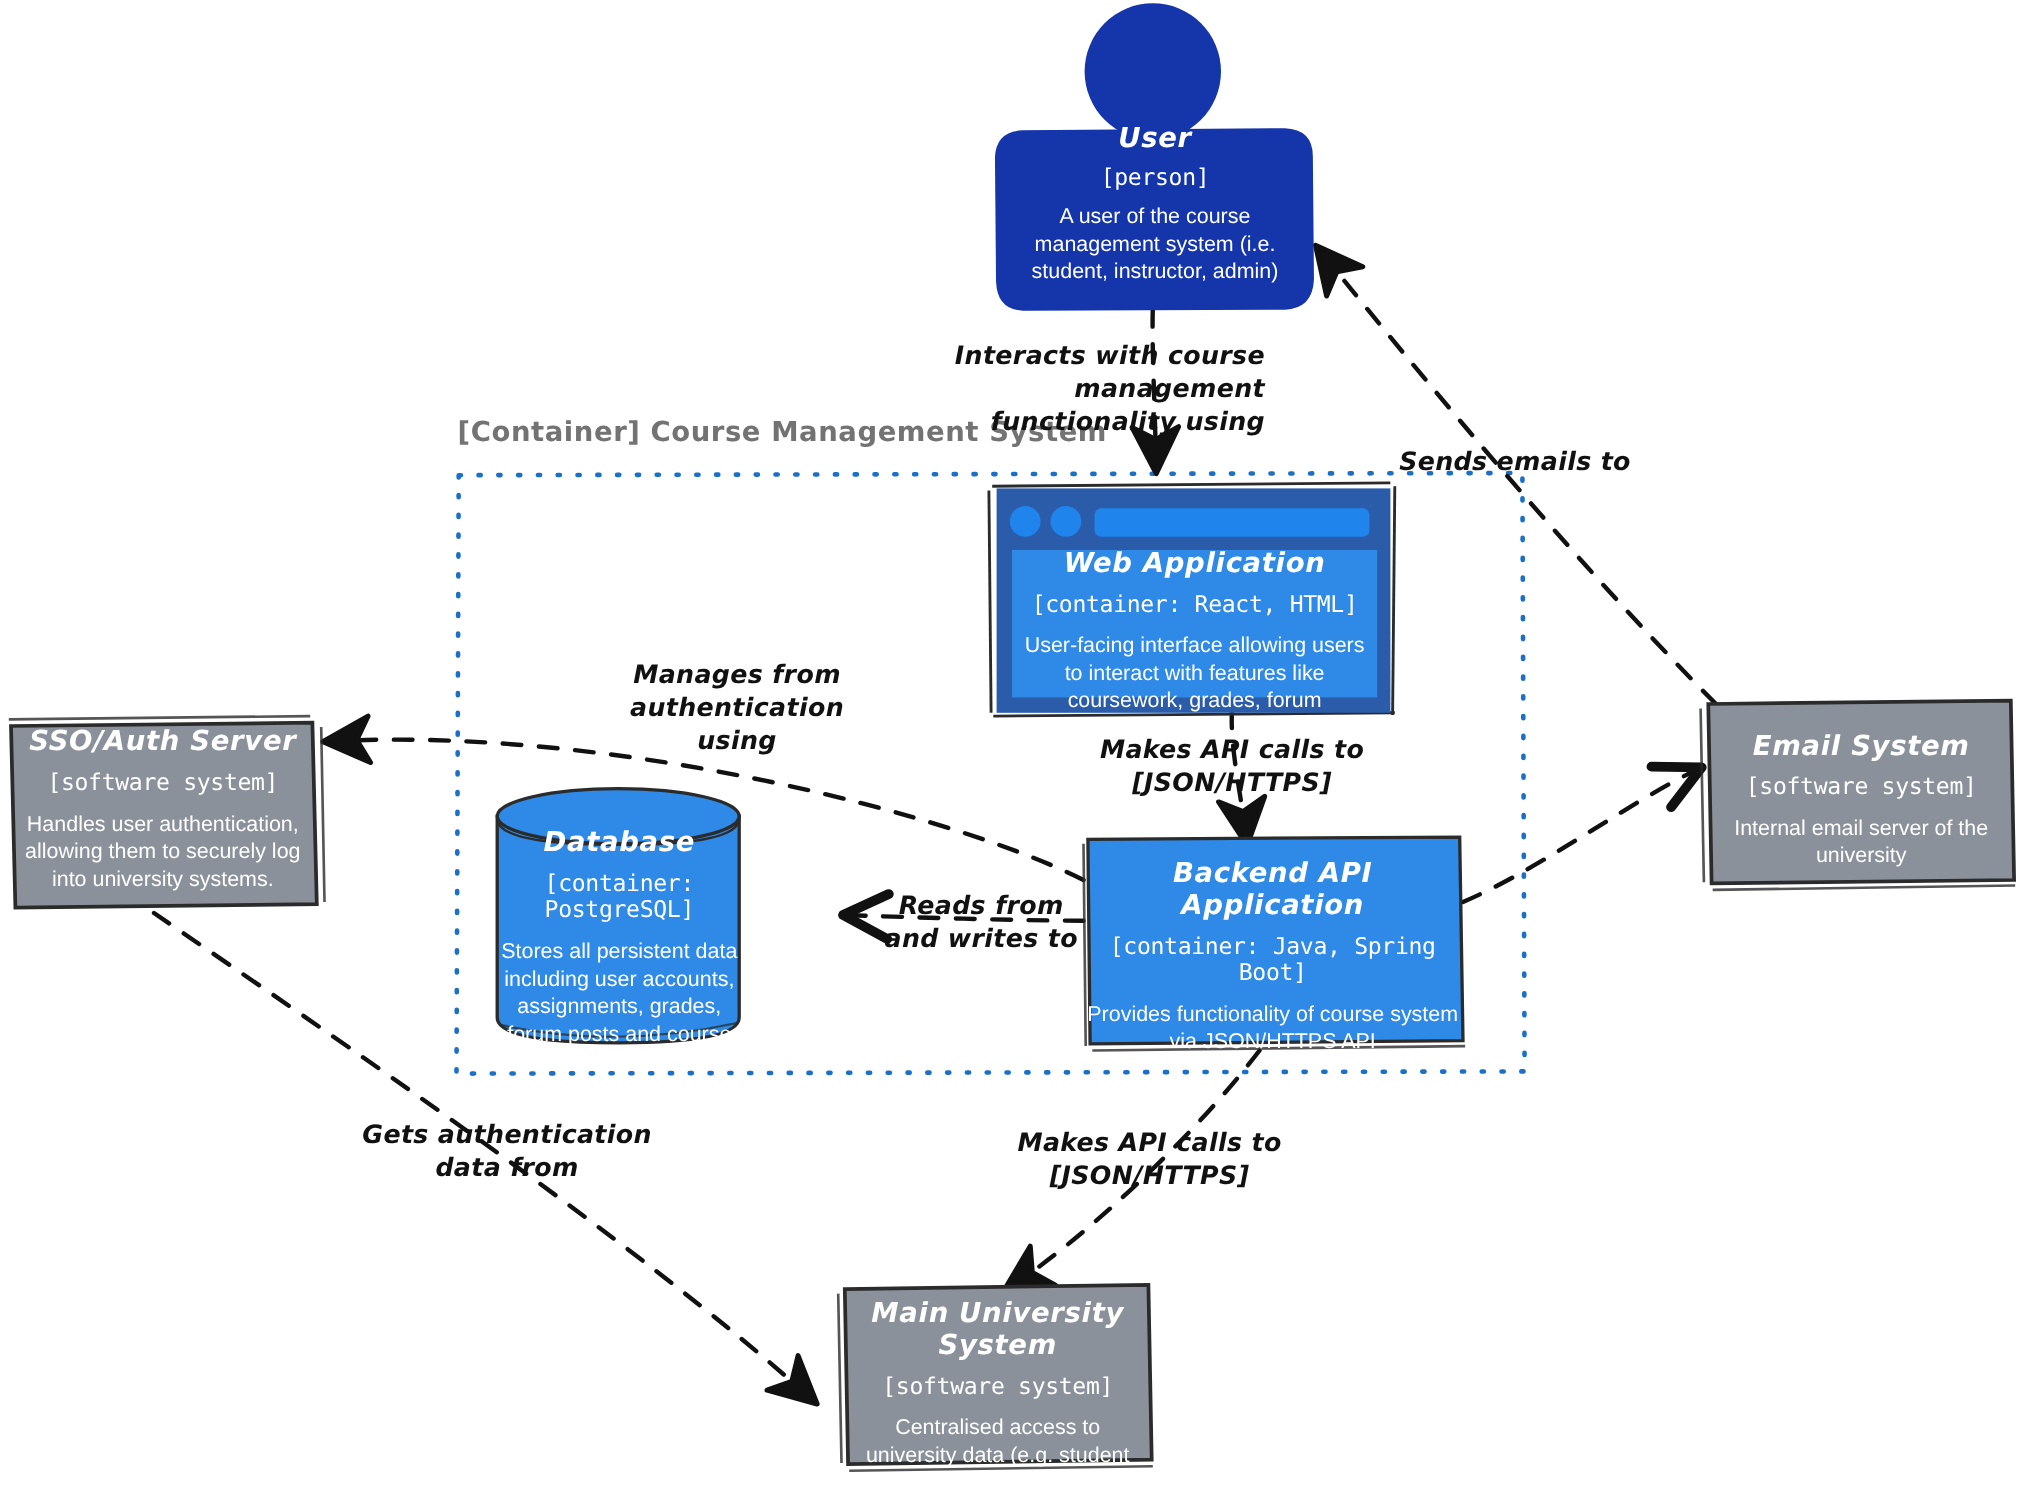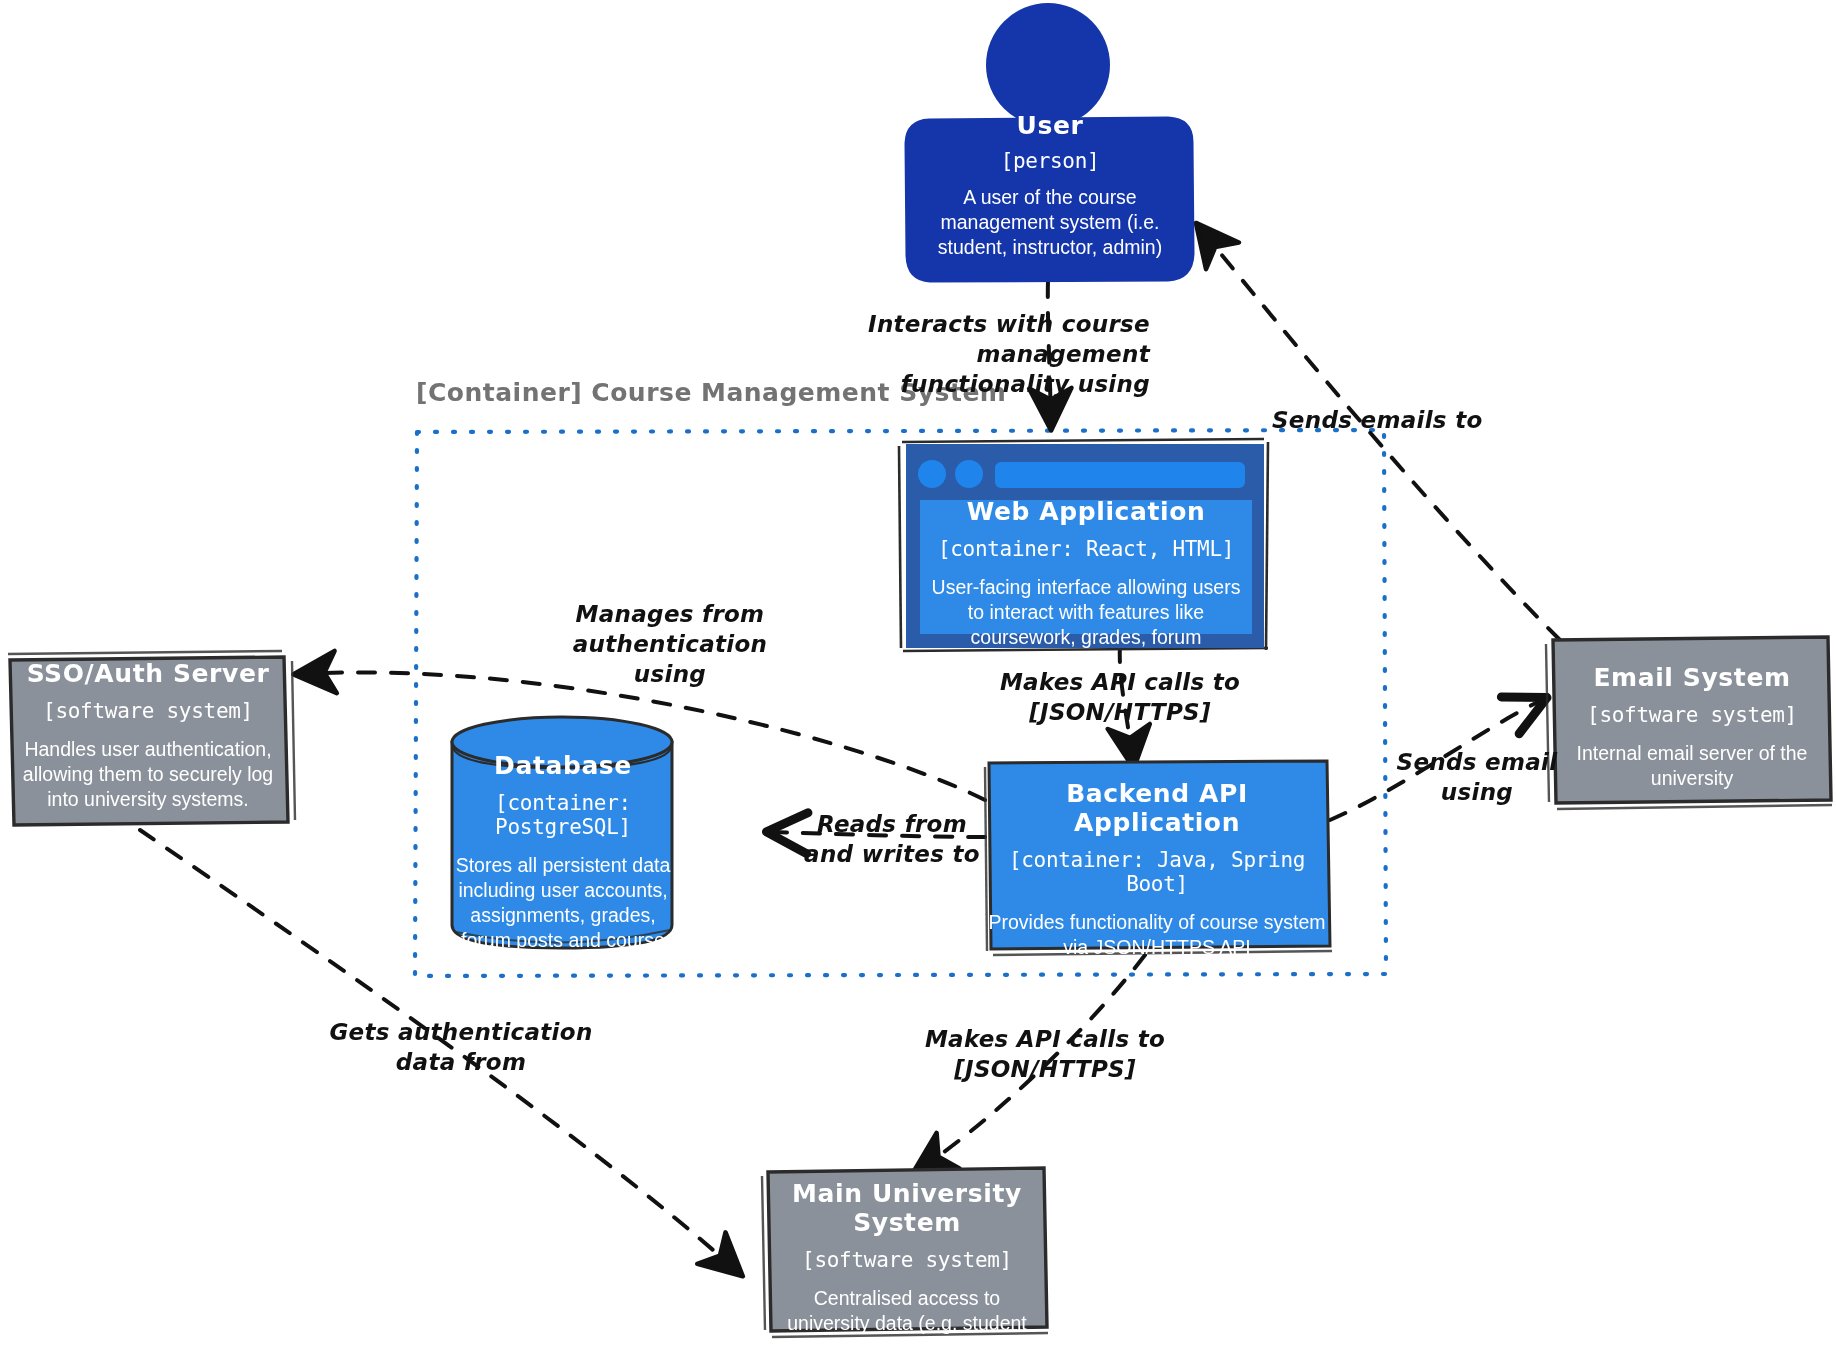--- a/index.html
+++ b/index.html
@@ -25,20 +25,21 @@
   
   .node-text {
     position: absolute;
     text-align: center;
     color: #ffffff;
     pointer-events: none;
     z-index: 5;
   }
   .n-title {
     font-family: "DejaVu Sans", sans-serif;
+    font-style: italic;
     font-weight: 700;
     font-size: 25px;
     letter-spacing: 0.6px;
     line-height: 1.15;
     margin-bottom: 10px;
   }
   .n-tech {
     font-family: "DejaVu Sans Mono", monospace;
     font-size: 21px;
     letter-spacing: -0.3px;
@@ -235,22 +236,20 @@
 
   <div class="edge-label" style="left:985px; top:668px; width:270px;">Makes API calls to
 [JSON/HTTPS]</div>
 
   <div class="edge-label" style="left:782px; top:810px; width:220px;">Reads from
 and writes to</div>
 
   <div class="edge-label" style="left:540px; top:600px; width:260px;">Manages from
 authentication using</div>
 
-  <div class="edge-label" style="left:1372px; top:748px; width:210px;">Sends email
-using</div>
 
   <div class="edge-label" style="left:1272px; top:406px; width:260px; text-align:left;">Sends emails to</div>
 
   <div class="edge-label" style="left:910px; top:1025px; width:270px;">Makes API calls to
 [JSON/HTTPS]</div>
 
   <div class="edge-label" style="left:316px; top:1018px; width:290px;font-style:italic;">Gets authentication
 data from</div>
 
 </div>

